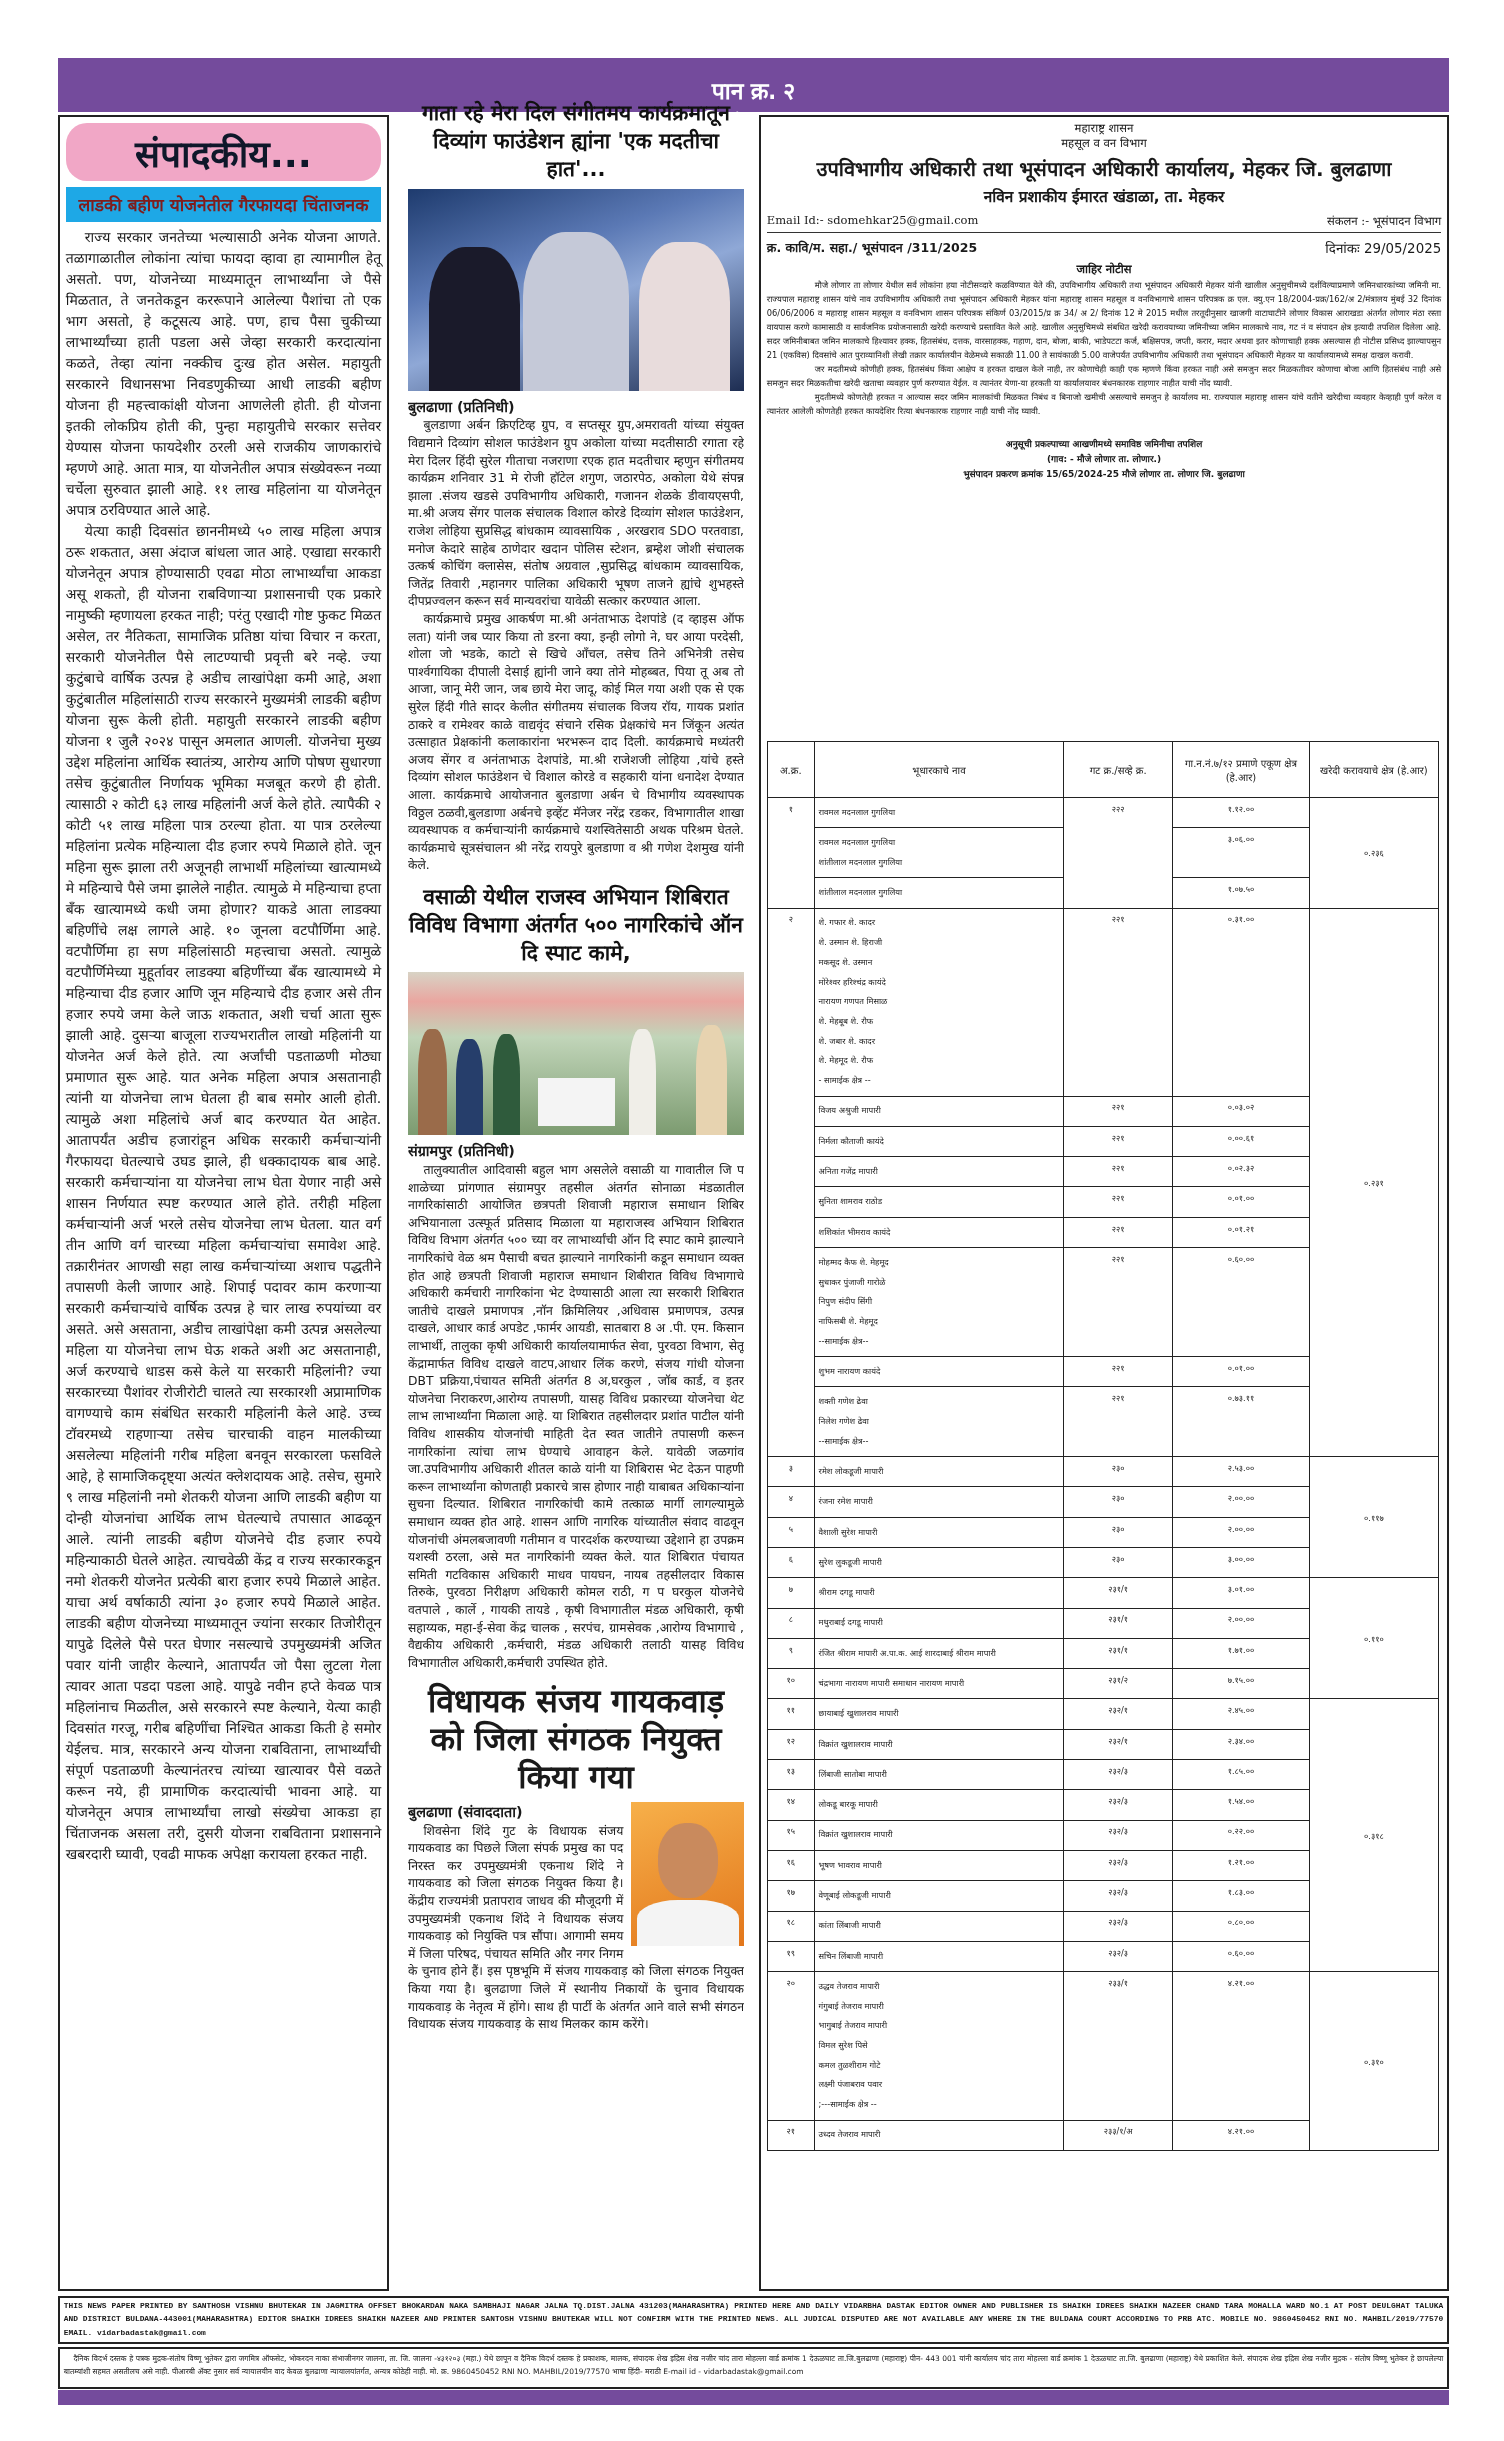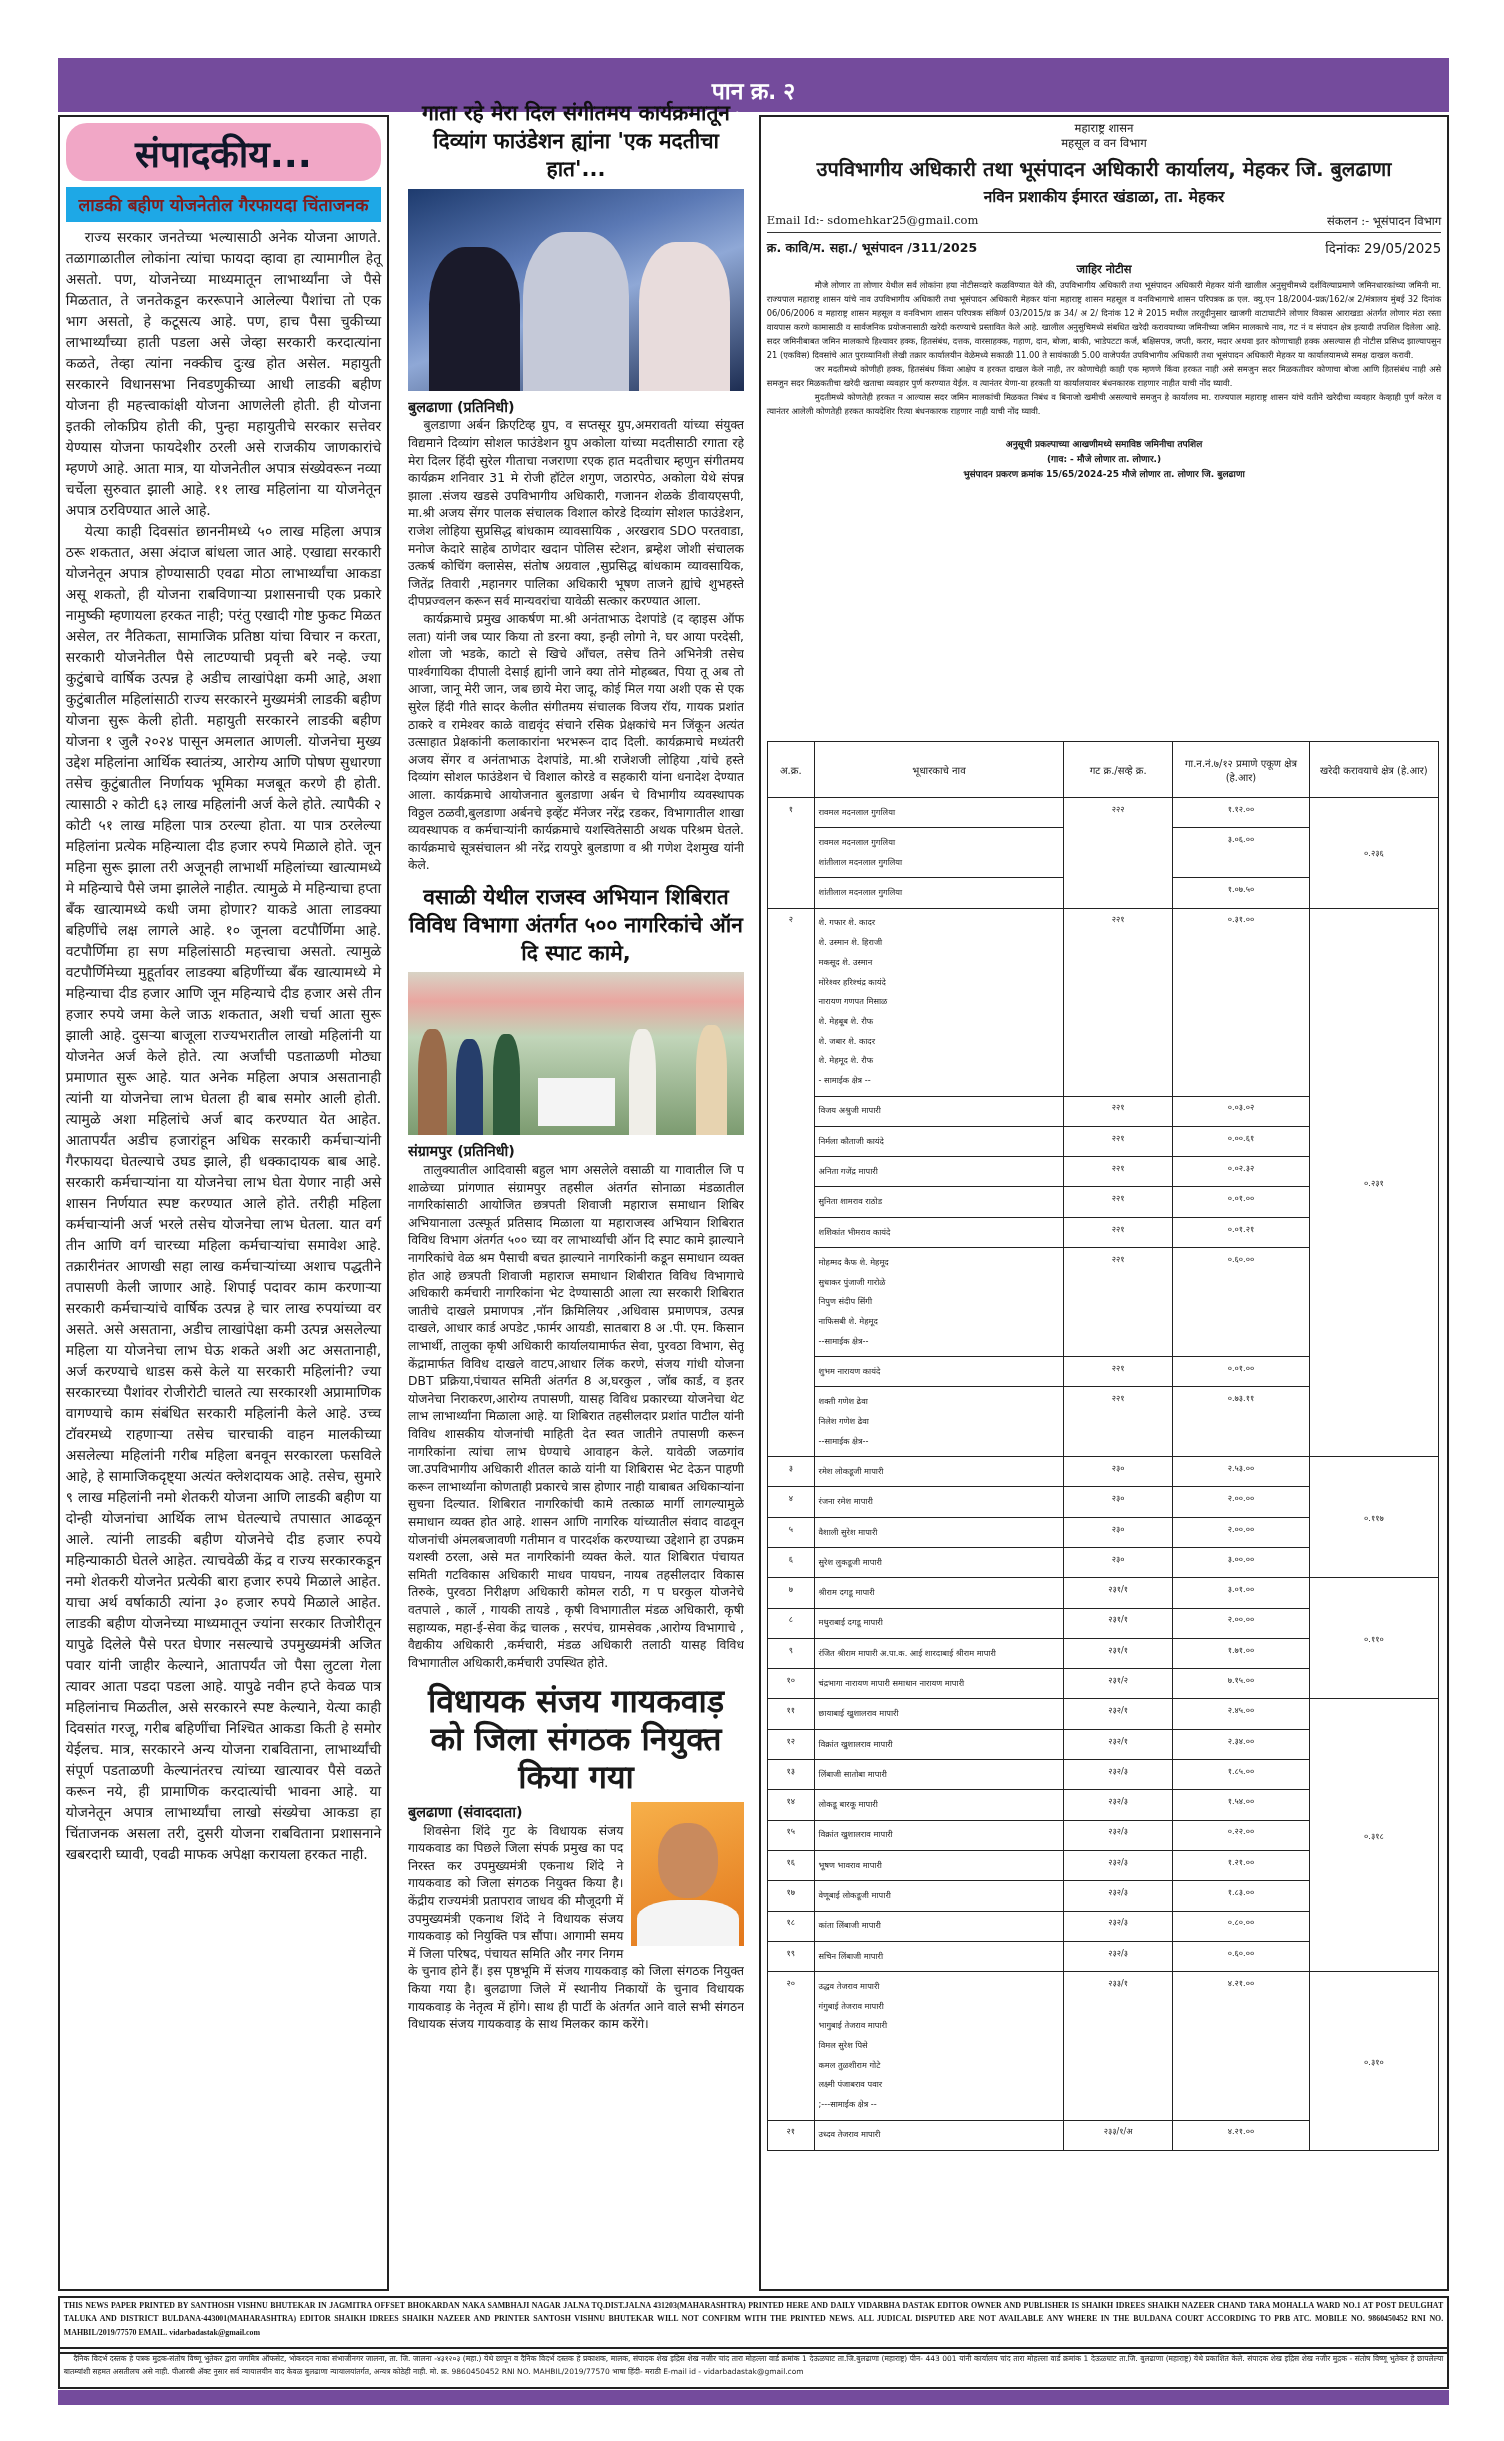--- a/index.html
+++ b/index.html
@@ -48,21 +48,21 @@
   table.land th, table.land td { border: 1.4px solid #222; vertical-align: top; padding: 4.8px 3.8px; }
   table.land th { font-size: 10px; font-weight: normal; text-align: center; vertical-align: middle; height: 56px; }
   table.land td.num { text-align: center; width: 35px; }
   table.land td.name { width: 146px; line-height: 19.7px; }
   table.land td.gat { text-align: center; width: 81px; }
   table.land td.area { text-align: center; width: 102px; }
   table.land td.buy { text-align: center; width: 96px; vertical-align: middle; }
   .name div { white-space: nowrap; }
 
   
-  .imprint { position: absolute; left: 58px; top: 2296px; width: 1391px; height: 58px; border: 2.9px solid #222; font-family: Liberation Serif, serif; font-size: 7.9px; font-weight: bold; line-height: 13.4px; padding: 1px 3.8px; text-align: justify; overflow: hidden; }
+  .imprint { position: absolute; left: 58px; top: 2296px; width: 1391px; height: 48px; border: 2.9px solid #222; font-family: Liberation Mono, monospace; font-size: 7.9px; font-weight: bold; line-height: 13.4px; padding: 1px 3.8px; text-align: justify; overflow: hidden; }
   .imprint-mr { position: absolute; left: 58px; top: 2347px; width: 1391px; height: 42px; border: 2.9px solid #222; font-size: 7.5px; line-height: 13.4px; padding: 2.9px 3.8px; text-align: justify; text-indent: 9.6px; overflow: hidden; }
   .bottom-bar { position: absolute; left: 58px; top: 2390px; width: 1391px; height: 15.4px; background: #744b9c; }
 </style>
 </head>
 <body>
 
 <div class="masthead">
   <span class="page-no">पान क्र. २</span>
   <span class="date">गुरुवार : दिनांक ०५ जून २०२५</span>
   <span class="brand">

